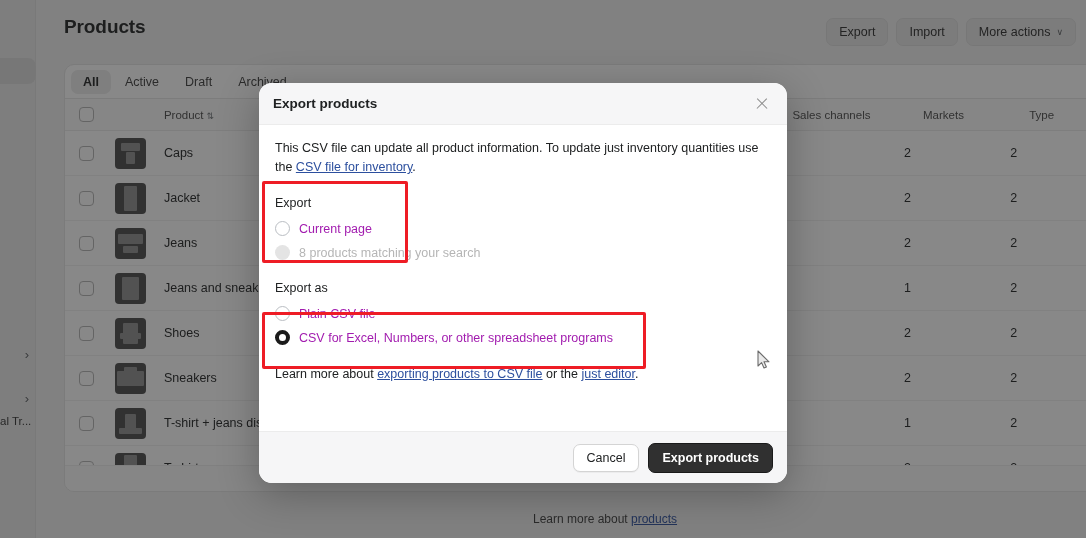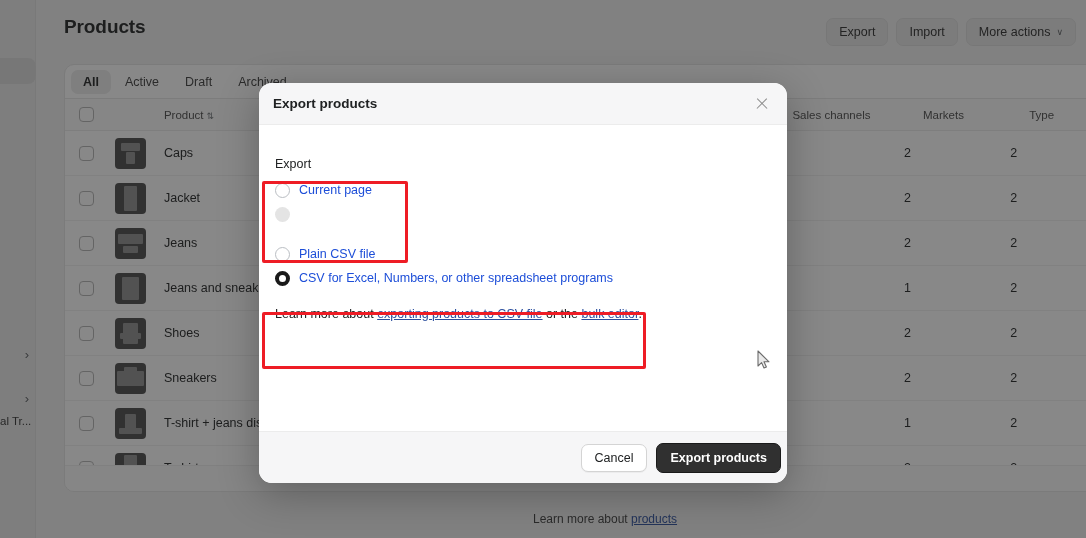--- a/index.html
+++ b/index.html
@@ -138,40 +138,40 @@
   .close-btn:before { transform: rotate(45deg); }
   .close-btn:after { transform: rotate(-45deg); }
 
   .modal-body { flex: 1 1 auto; padding: 14px 16px 0 16px; position: relative; }
   .intro { font-size: 12.5px; color: #202223; line-height: 1.55; max-width: 492px; }
   .intro a { color: #2c4f9e; }
 
   .group { margin-top: 18px; }
   .group-label { font-size: 12.5px; color: #202223; margin-bottom: 7px; }
   .opt { display: flex; align-items: center; gap: 9px; height: 24px; }
-  .opt .lbl { font-size: 12.5px; color: #1d4ed8; }
+  .opt .lbl { font-size: 12.5px; color: #a21caf; }
   .opt.disabled .lbl { color: #b5b5b5; }
 
   .radio {
     width: 15px; height: 15px; border-radius: 50%;
     border: 1.4px solid #babec3; background: #fff; flex: 0 0 auto;
     position: relative;
   }
   .radio.checked { border: 4.4px solid #1a1a1a; background: #fff; }
   .radio.dis { border: none; background: #e4e4e4; }
 
   .group2 { margin-top: 16px; }
 
   .learn-line { font-size: 12.5px; color: #202223; margin-top: 17px; }
   .learn-line a { color: #2c4f9e; }
 
   .modal-foot {
     flex: 0 0 auto; height: 52px; background: #f6f6f7;
     border-top: 1px solid #ececec; display: flex; align-items: center;
-    justify-content: flex-end; gap: 9px; padding: 0 6px;
+    justify-content: flex-end; gap: 9px; padding: 0 14px;
   }
   .btn-cancel {
     background: #fff; border: 1px solid #d4d4d4; border-radius: 7px;
     font-size: 12.5px; color: #202223; padding: 6px 13px;
     box-shadow: 0 1px 0 rgba(0,0,0,0.04);
   }
   .btn-primary {
     background: #303030; border: 1px solid #1a1a1a; border-radius: 7px;
     font-size: 12.5px; font-weight: 700; color: #ffffff; padding: 7px 13px;
   }
@@ -387,51 +387,56 @@
 
 <div id="modal">
 
   <div class="modal-head">
     <div class="modal-title">Export products</div>
     <div class="close-btn"></div>
   </div>
 
   <div class="modal-body">
 
+    <div class="intro">
+      <span>This CSV file can update all product information. To update just inventory quantities use the </span><a href="#">CSV file for inventory</a><span>.</span>
+    </div>
 
     <div class="group">
       <div class="group-label">Export</div>
 
       <div class="opt">
         <span class="radio"></span>
         <span class="lbl">Current page</span>
       </div>
 
 
 
       <div class="opt disabled">
         <span class="radio dis"></span>
+        <span class="lbl">8 products matching your search</span>
       </div>
     </div>
 
     <div class="group group2">
+      <div class="group-label">Export as</div>
 
       <div class="opt">
         <span class="radio"></span>
         <span class="lbl">Plain CSV file</span>
       </div>
 
       <div class="opt">
         <span class="radio checked"></span>
         <span class="lbl">CSV for Excel, Numbers, or other spreadsheet programs</span>
       </div>
     </div>
 
     <div class="learn-line">
-      <span>Learn more about </span><a href="#">exporting products to CSV file</a><span> or the </span><a href="#">bulk editor</a><span>.</span>
+      <span>Learn more about </span><a href="#">exporting products to CSV file</a><span> or the </span><a href="#">just editor</a><span>.</span>
     </div>
   </div>
 
   <div class="modal-foot">
     <button class="btn-cancel">Cancel</button>
     <button class="btn-primary">Export products</button>
   </div>
 </div>
 
 <div class="redbox" id="redbox-export" style="border-color: rgb(238, 28, 37);"></div>

